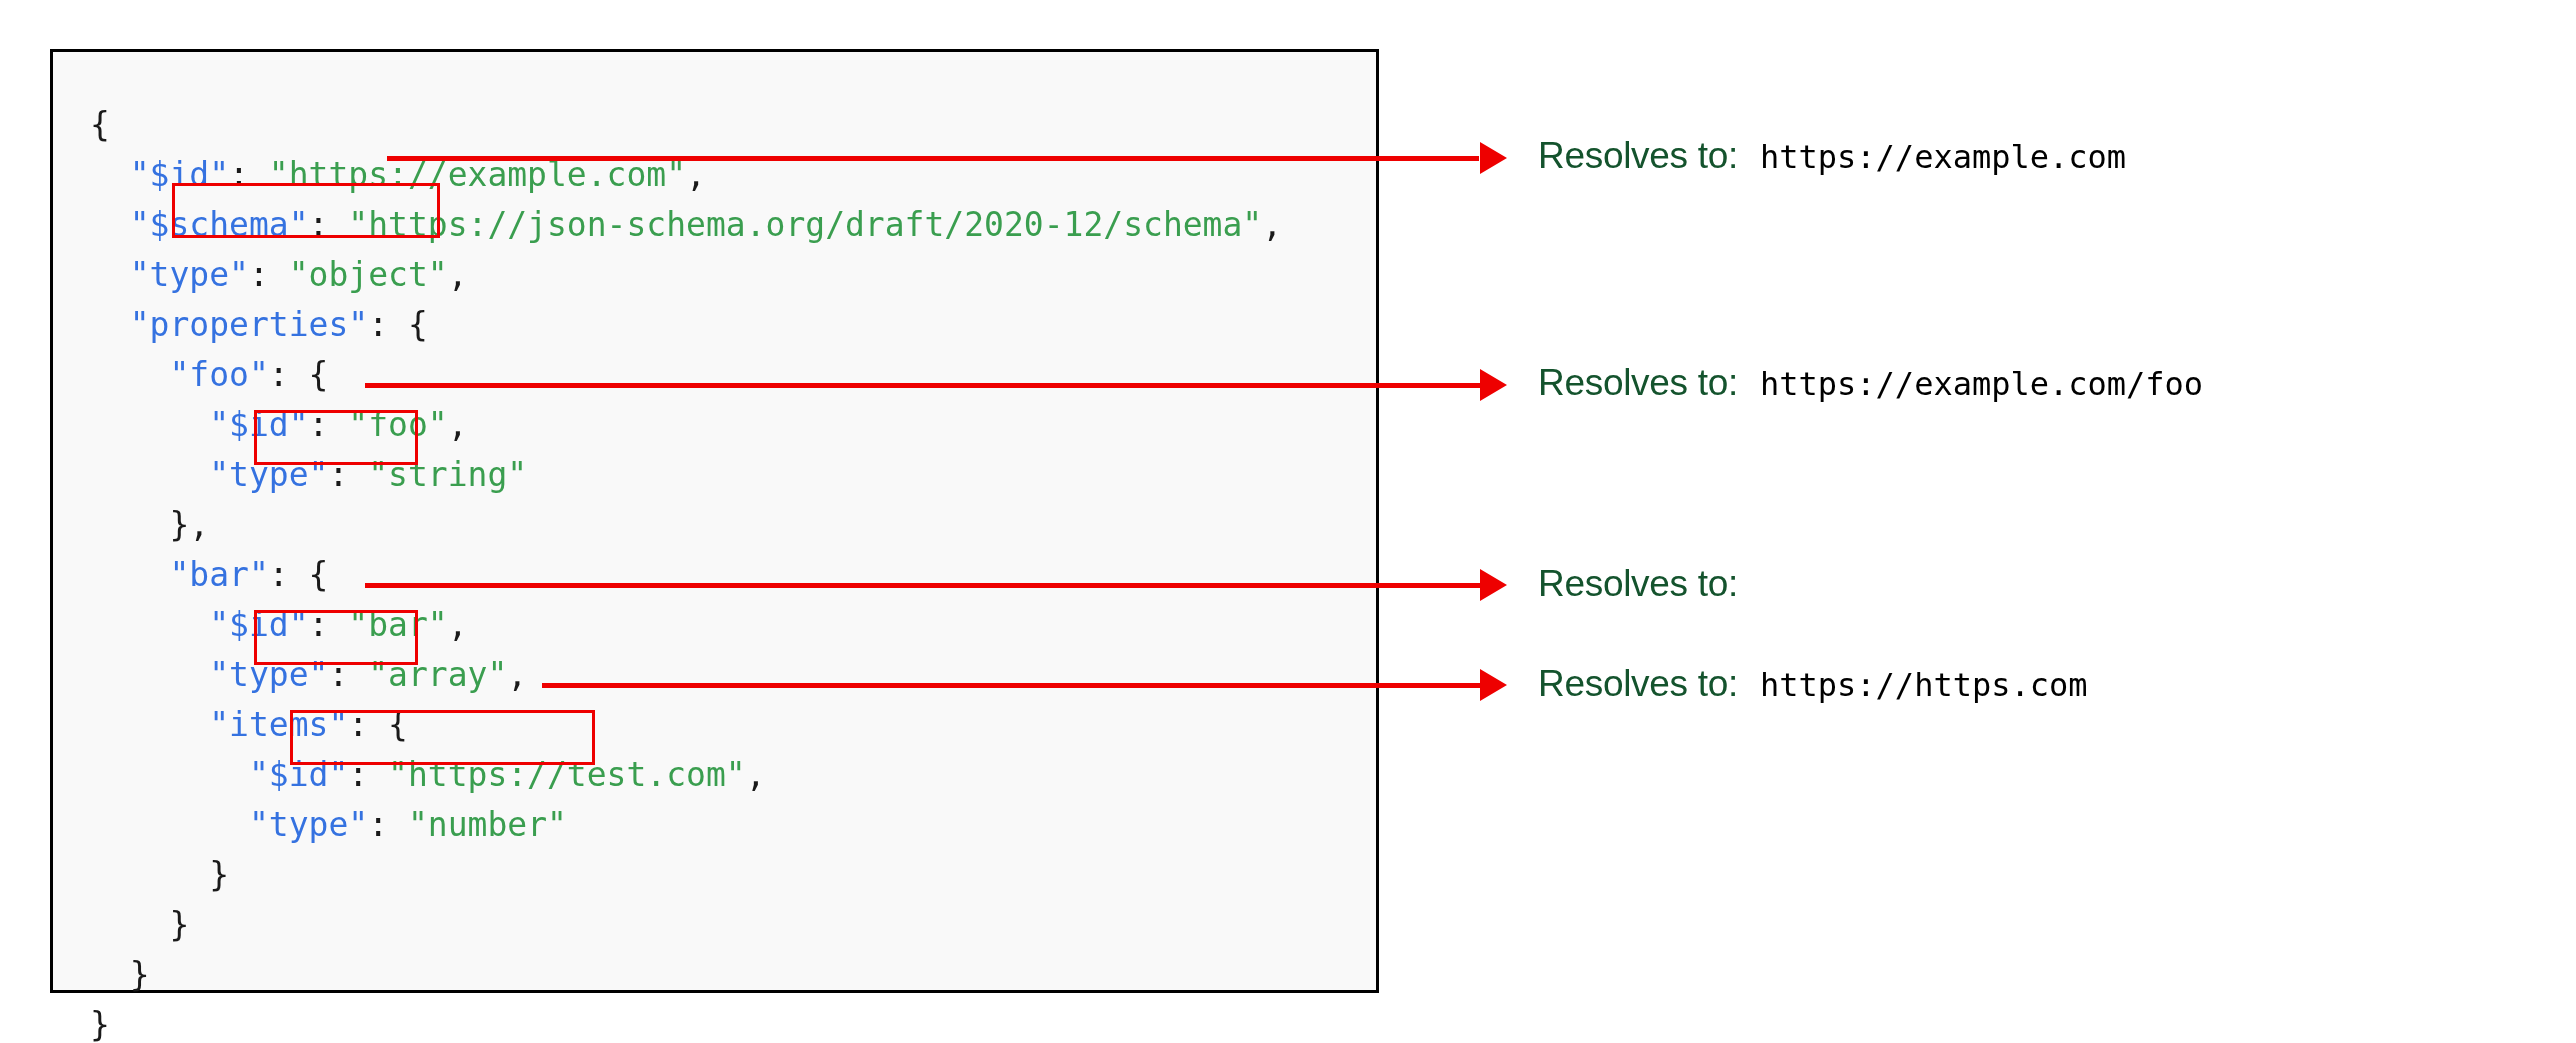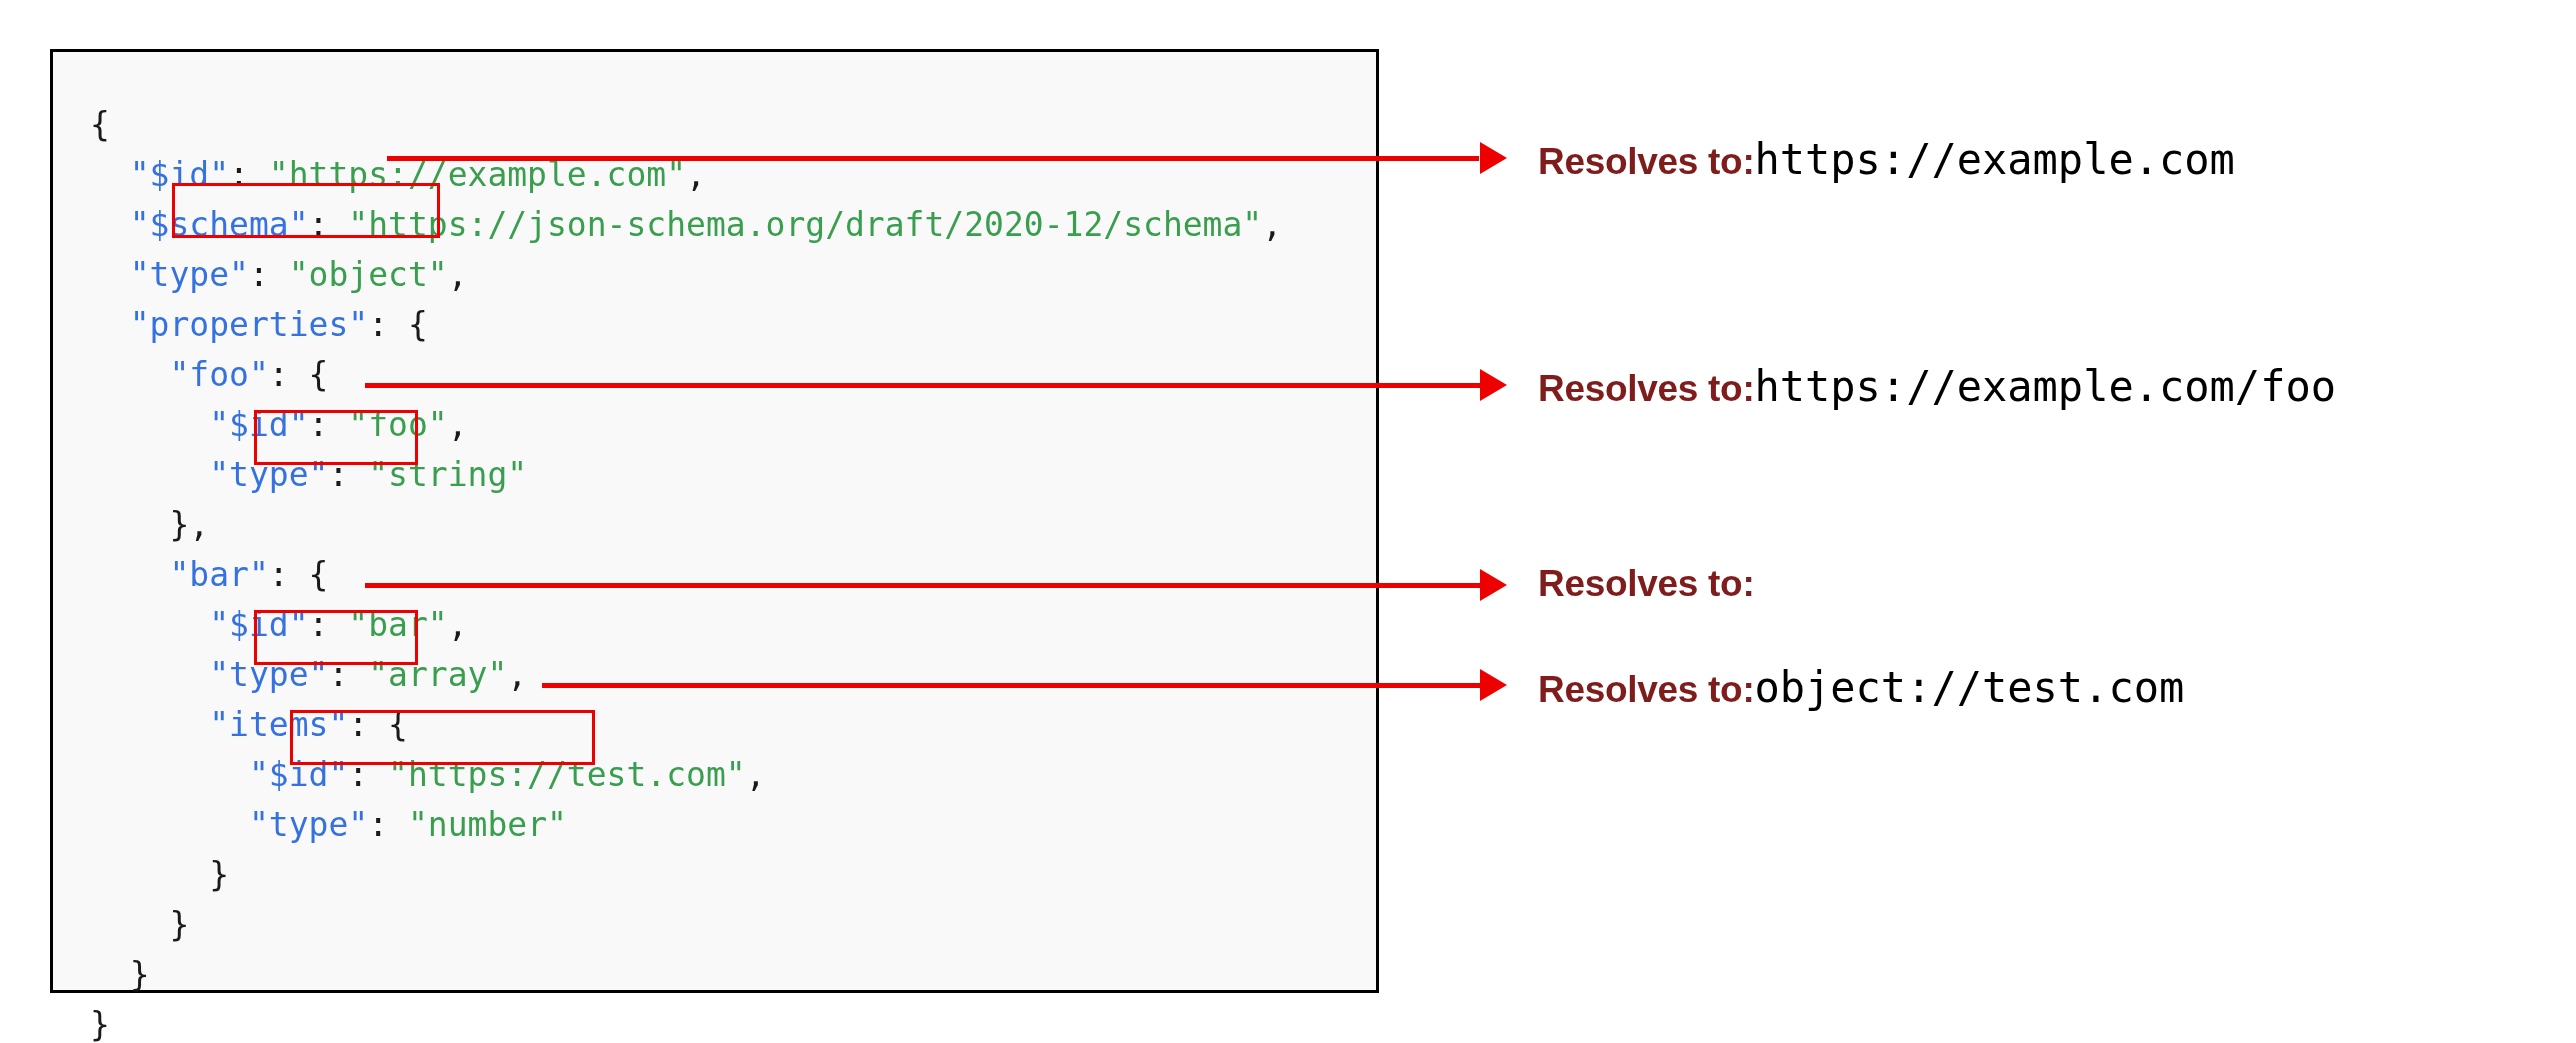--- a/index.html
+++ b/index.html
@@ -73,30 +73,30 @@
   
   .resolve-row {
     position: absolute;
     left: 1538px;
     white-space: nowrap;
     display: flex;
     align-items: baseline;
   }
   .resolve-label {
     font-family: "Liberation Sans", sans-serif;
-    font-weight: bold;
+    font-weight: normal;
     font-size: 37px;
-    color: #7f1d1d;
+    color: #14532d;
     letter-spacing: -0.3px;
   }
   .resolve-url {
     font-family: "DejaVu Sans Mono", "Liberation Mono", monospace;
-    font-size: 42px;
+    font-size: 32px;
     color: #000000;
-    margin-left: 0;
+    margin-left: 22px;
   }
 </style>
 </head>
 <body>
 
 <div id="code-panel">
   <div id="code-block"><div class="code-line"><span class="tok-pun"></span><span class="tok-pun">{</span></div><div class="code-line"><span class="tok-pun">  </span><span class="tok-key">"$id"</span><span class="tok-pun">: </span><span class="tok-str">"https://example.com"</span><span class="tok-pun">,</span></div><div class="code-line"><span class="tok-pun">  </span><span class="tok-key">"$schema"</span><span class="tok-pun">: </span><span class="tok-str">"https://json-schema.org/draft/2020-12/schema"</span><span class="tok-pun">,</span></div><div class="code-line"><span class="tok-pun">  </span><span class="tok-key">"type"</span><span class="tok-pun">: </span><span class="tok-str">"object"</span><span class="tok-pun">,</span></div><div class="code-line"><span class="tok-pun">  </span><span class="tok-key">"properties"</span><span class="tok-pun">: {</span></div><div class="code-line"><span class="tok-pun">    </span><span class="tok-key">"foo"</span><span class="tok-pun">: {</span></div><div class="code-line"><span class="tok-pun">      </span><span class="tok-key">"$id"</span><span class="tok-pun">: </span><span class="tok-str">"foo"</span><span class="tok-pun">,</span></div><div class="code-line"><span class="tok-pun">      </span><span class="tok-key">"type"</span><span class="tok-pun">: </span><span class="tok-str">"string"</span></div><div class="code-line"><span class="tok-pun">    </span><span class="tok-pun">},</span></div><div class="code-line"><span class="tok-pun">    </span><span class="tok-key">"bar"</span><span class="tok-pun">: {</span></div><div class="code-line"><span class="tok-pun">      </span><span class="tok-key">"$id"</span><span class="tok-pun">: </span><span class="tok-str">"bar"</span><span class="tok-pun">,</span></div><div class="code-line"><span class="tok-pun">      </span><span class="tok-key">"type"</span><span class="tok-pun">: </span><span class="tok-str">"array"</span><span class="tok-pun">,</span></div><div class="code-line"><span class="tok-pun">      </span><span class="tok-key">"items"</span><span class="tok-pun">: {</span></div><div class="code-line"><span class="tok-pun">        </span><span class="tok-key">"$id"</span><span class="tok-pun">: </span><span class="tok-str">"https://test.com"</span><span class="tok-pun">,</span></div><div class="code-line"><span class="tok-pun">        </span><span class="tok-key">"type"</span><span class="tok-pun">: </span><span class="tok-str">"number"</span></div><div class="code-line"><span class="tok-pun">      </span><span class="tok-pun">}</span></div><div class="code-line"><span class="tok-pun">    </span><span class="tok-pun">}</span></div><div class="code-line"><span class="tok-pun">  </span><span class="tok-pun">}</span></div><div class="code-line"><span class="tok-pun"></span><span class="tok-pun">}</span></div></div>
   <div id="highlight-layer">
       <div class="hl-box" style="left: 119px; top: 131px; width: 268px; height: 55px;"></div>
       <div class="hl-box" style="left: 201px; top: 358px; width: 164px; height: 55px;"></div>
@@ -123,16 +123,16 @@
     </div>
     <div class="resolve-row" style="top: 362px;">
       <span class="resolve-label">Resolves to:</span>
       <span class="resolve-url">https://example.com/foo</span>
     </div>
     <div class="resolve-row" style="top: 563px;">
       <span class="resolve-label">Resolves to:</span>
     </div>
     <div class="resolve-row" style="top: 663px;">
       <span class="resolve-label">Resolves to:</span>
-      <span class="resolve-url">object://test.com</span>
+      <span class="resolve-url">https://https.com</span>
     </div>
   </div>
 
 
 </body></html>

